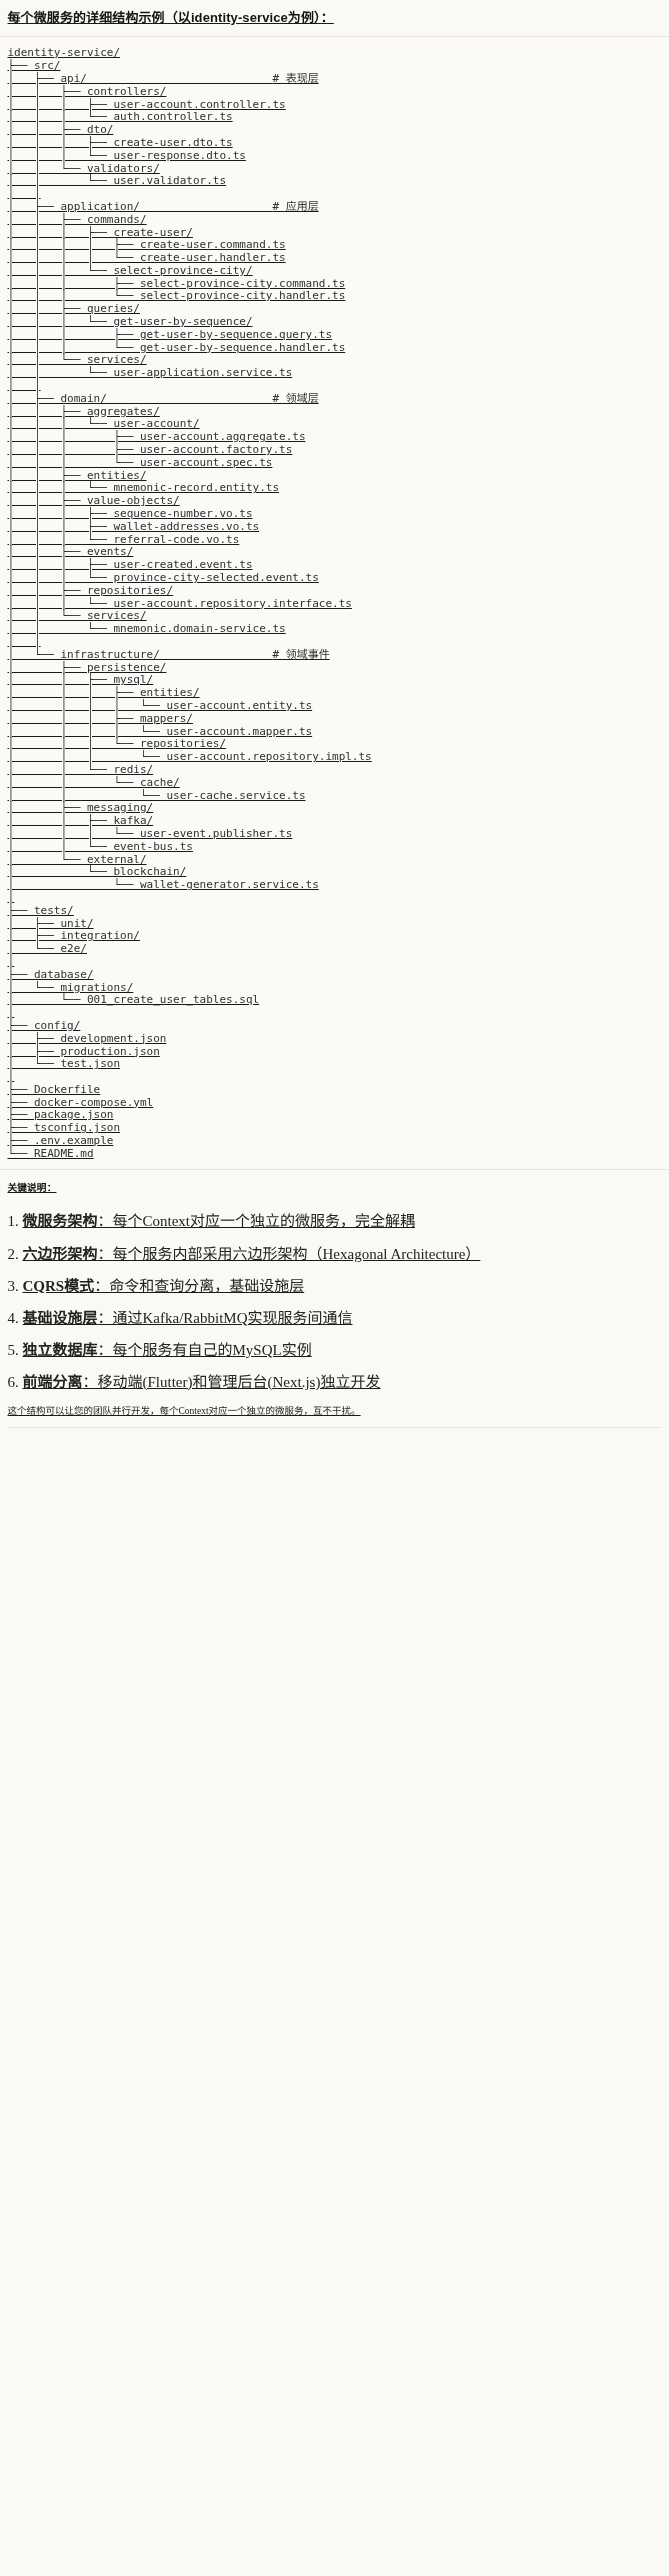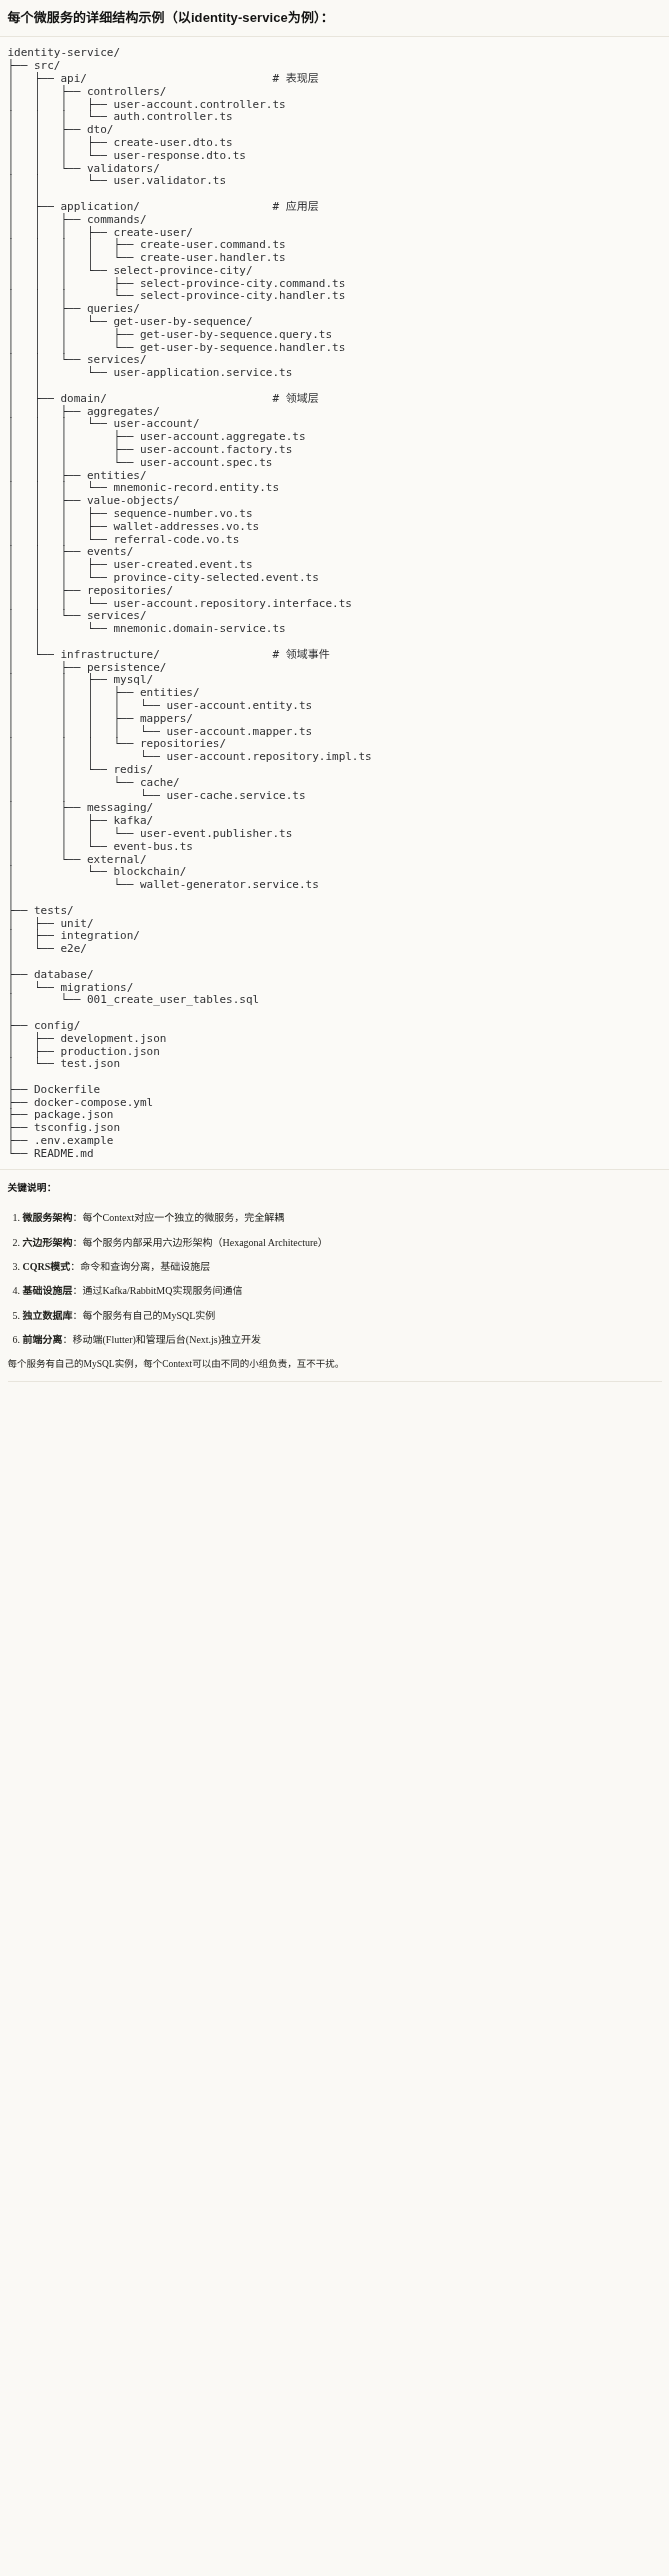--- a/index.html
+++ b/index.html
@@ -11,20 +11,21 @@
   body {
     width: 669px;
     font-family: "Liberation Sans", "DejaVu Sans", sans-serif;
     color: #1a1a18;
     -webkit-font-smoothing: antialiased;
   }
   .page {
     width: 669px;
     box-sizing: border-box;
     background: #a16207;
+    text-decoration: underline;
   }
 
   
   .title-bar {
     padding: 8.8px 7.5px 10px 7.5px;
     border-bottom: 0.6px solid #e8e5dc;
     background: #faf9f5;
   }
   .doc-title {
     margin: 0;
@@ -66,21 +67,21 @@
     font-family: "Liberation Sans", sans-serif;
     letter-spacing: 0.1px;
   }
   ol.notes-list {
     margin: 0;
     padding: 0 0 0 15px;
     list-style: decimal;
     font-family: "Liberation Serif", "DejaVu Serif", serif;
   }
   ol.notes-list li {
-    font-size: 10px;
+    font-size: 15px;
     line-height: 1.55;
     margin-bottom: 8.8px;
     color: #23231f;
   }
   ol.notes-list li .term {
     font-weight: bold;
   }
   ol.notes-list li .desc {
     font-weight: normal;
   }
@@ -201,18 +202,18 @@
   <div class="notes">
     <div class="notes-heading">关键说明：</div>
     <ol class="notes-list">
         <li><span class="term">微服务架构</span><span class="desc">：每个Context对应一个独立的微服务，完全解耦</span></li>
         <li><span class="term">六边形架构</span><span class="desc">：每个服务内部采用六边形架构（Hexagonal Architecture）</span></li>
         <li><span class="term">CQRS模式</span><span class="desc">：命令和查询分离，基础设施层</span></li>
         <li><span class="term">基础设施层</span><span class="desc">：通过Kafka/RabbitMQ实现服务间通信</span></li>
         <li><span class="term">独立数据库</span><span class="desc">：每个服务有自己的MySQL实例</span></li>
         <li><span class="term">前端分离</span><span class="desc">：移动端(Flutter)和管理后台(Next.js)独立开发</span></li>
       </ol>
-    <p class="closing">每个服务有自己的MySQL实例，每个Context可以由不同的小组负责，互不干扰。</p>
+    <p class="closing">这个结构可以让您的团队并行开发，每个Context对应一个独立的微服务，互不干扰。</p>
     <hr class="footer-rule">
   </div>
 
 </div>
 
 
 </body></html>

